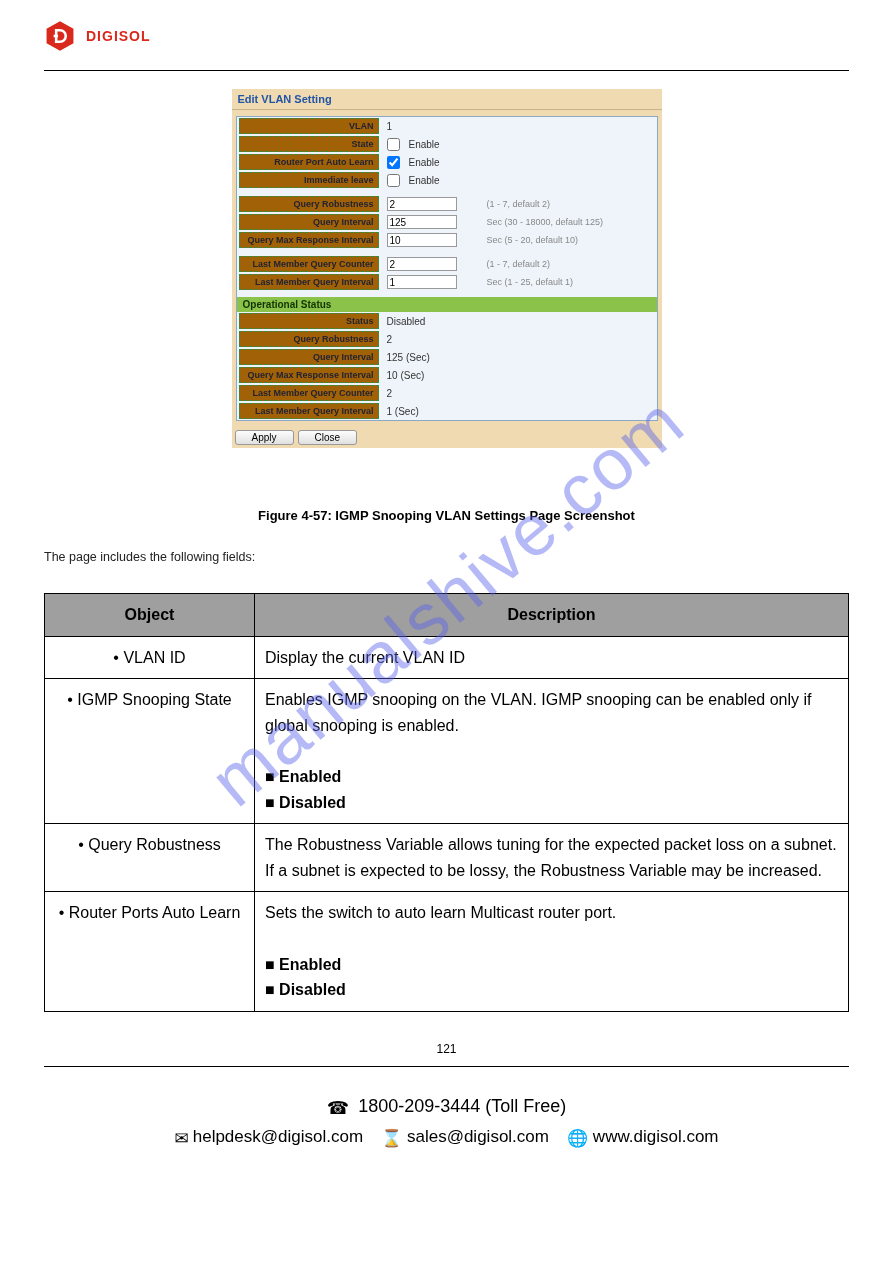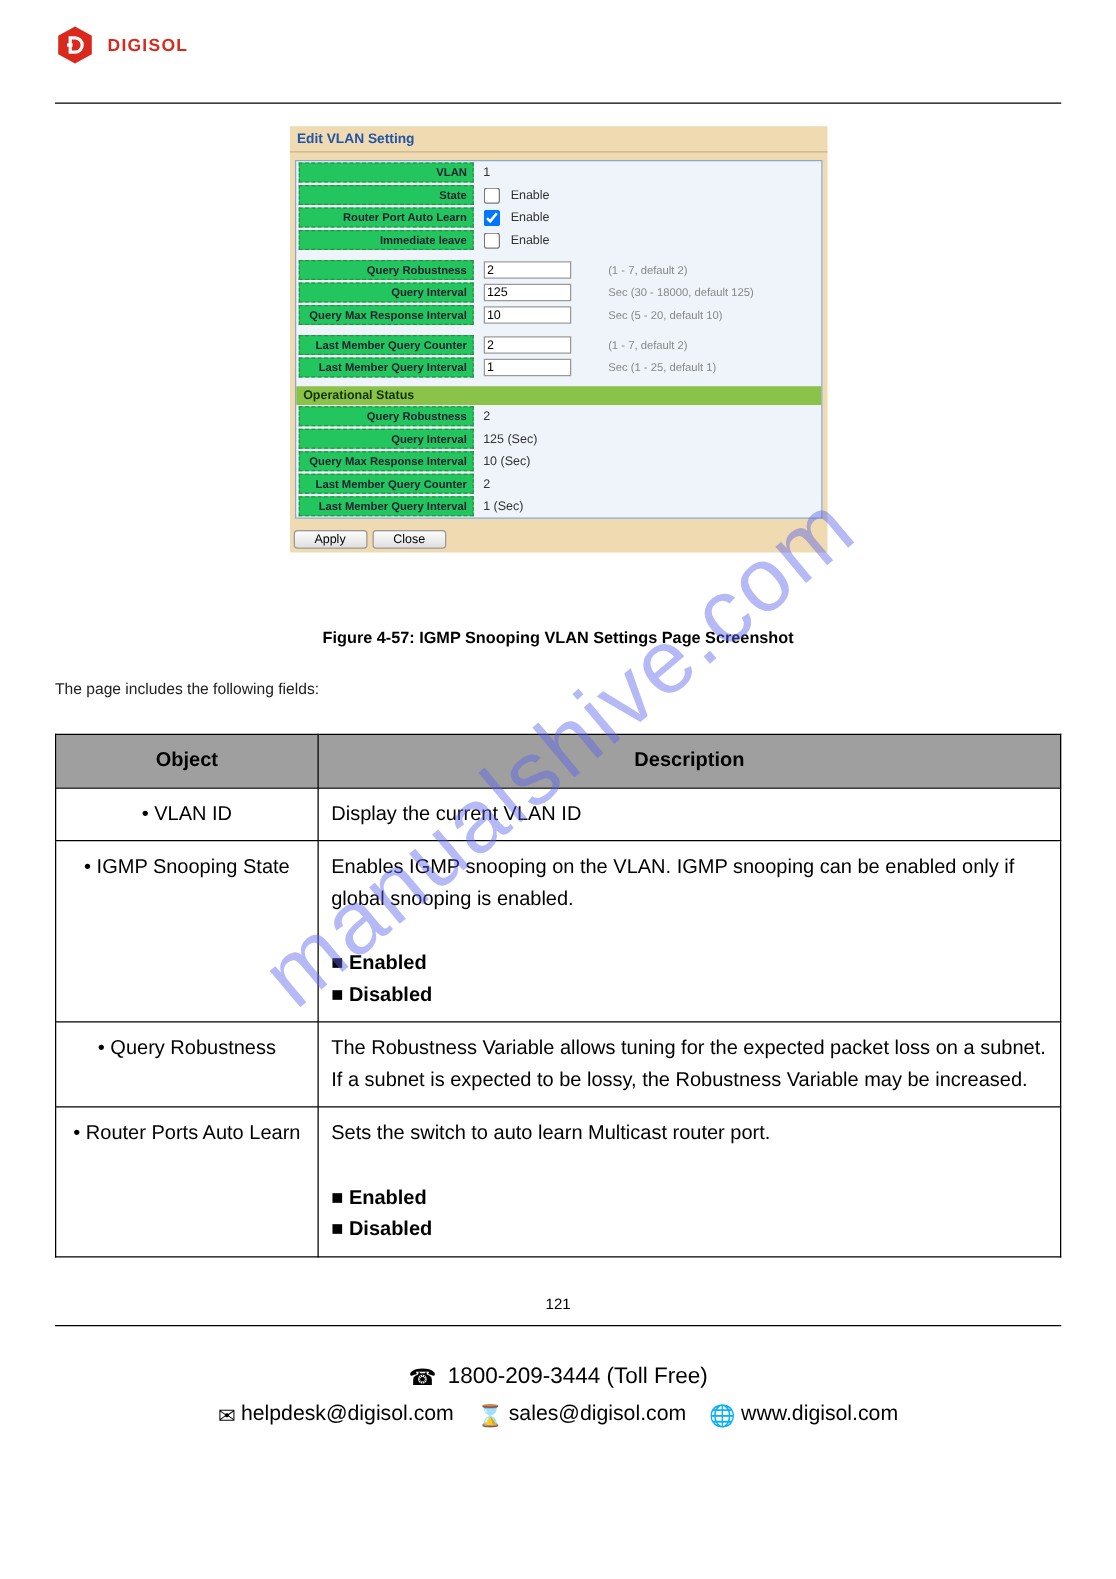--- a/index.html
+++ b/index.html
@@ -1,18 +1,18 @@
 <!DOCTYPE html>
 <html><head>
 <meta charset="utf-8">
 <style>
   * { box-sizing: border-box; margin: 0; padding: 0; }
   body { background: #fff; font-family: Arial, sans-serif; width: 893px; position: relative; }
   .page { padding: 20px 44px 40px 44px; position: relative; }
-  .logo-row { display: flex; align-items: center; gap: 10px; margin-bottom: 30px; }
+  .logo-row { display: flex; align-items: center; gap: 10px; margin-bottom: 18px; }
   .hex { width: 32px; height: 32px; }
   .brand { font-weight: 900; letter-spacing: 1px; color: #d9291c; font-size: 14px; }
   .hr { border: none; border-top: 1px solid #000; margin-bottom: 18px; }
   .screenshot-wrap { display: flex; justify-content: center; margin-bottom: 60px; }
   .ui-panel {
     width: 430px;
     background: #efdab1;
     font-family: Tahoma, Arial, sans-serif;
     font-size: 10px;
     color: #333;
@@ -28,21 +28,21 @@
     border: 1px solid #8aa8c8;
     margin: 6px 4px 6px 4px;
     background: #eef4fa;
   }
   .form-row { display: flex; align-items: center; min-height: 18px; }
   .form-label {
     width: 140px;
     text-align: right;
     font-weight: bold;
     padding: 2px 4px;
-    background: #22c55e;
+    background: #a16207;
     border: 1px dashed #2c8f44;
     margin: 1px 2px 1px 2px;
     font-size: 9px;
     color: #223;
   }
   .form-val { padding: 2px 6px; display: flex; align-items: center; gap: 6px; flex: 1; }
   .form-val input[type="text"] {
     width: 70px; height: 14px; font-size: 10px; border: 1px solid #999; padding: 0 2px;
   }
   .hint { color: #888; font-size: 9px; margin-left: 24px; }
@@ -178,20 +178,24 @@
           <div class="form-label">Last Member Query Interval</div>
           <div class="form-val">
               <input type="text" value="1" style="">
               <span class="hint">Sec (1 - 25, default 1)</span>
             </div>
         </div>
         <div class="gap"></div>
 
         <div class="op-header">Operational Status</div>
         <div class="form-row">
+            <div class="form-label">Status</div>
+            <div class="form-val">Disabled</div>
+          </div>
+        <div class="form-row">
             <div class="form-label">Query Robustness</div>
             <div class="form-val">2</div>
           </div>
         <div class="form-row">
             <div class="form-label">Query Interval</div>
             <div class="form-val">125 (Sec)</div>
           </div>
         <div class="form-row">
             <div class="form-label">Query Max Response Interval</div>
             <div class="form-val">10 (Sec)</div>

